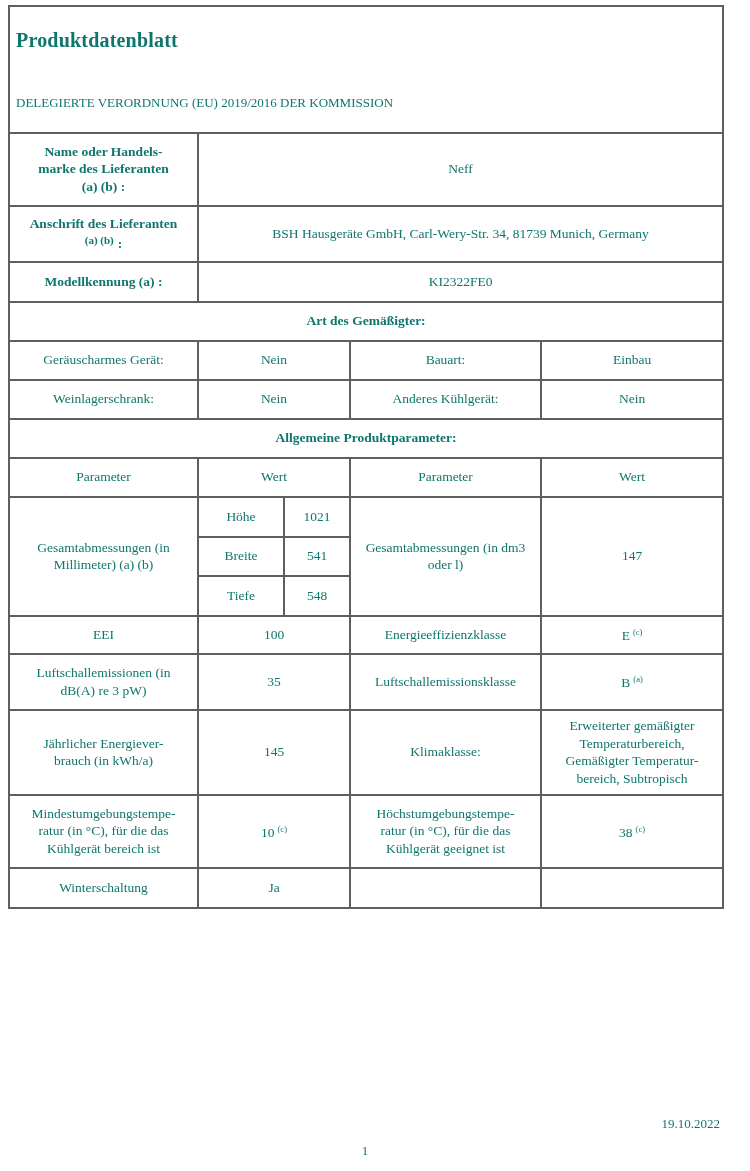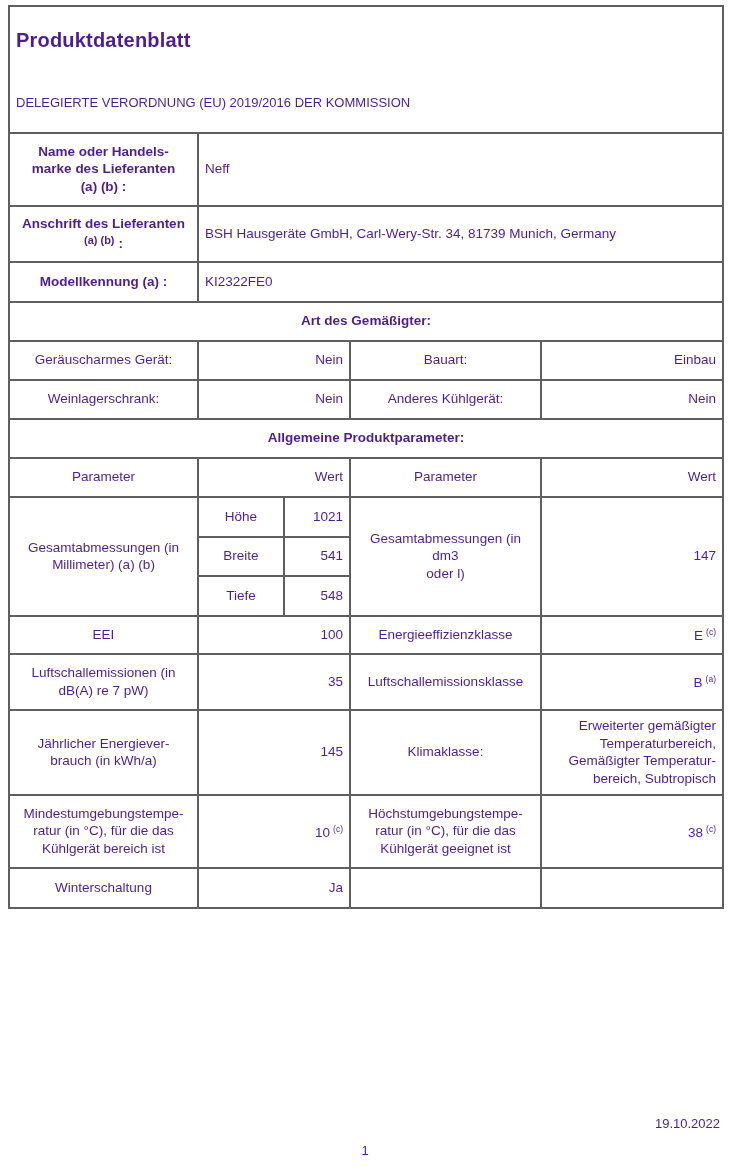--- a/index.html
+++ b/index.html
@@ -1,22 +1,22 @@
 <!DOCTYPE html>
 <html><head>
 <meta charset="utf-8">
 <style>
   html, body { margin: 0; padding: 0; background: #ffffff; }
   .page {
     position: relative;
     width: 750px;
     height: 1171px;
     background: #ffffff;
-    font-family: Liberation Sans, sans-serif;
-    color: #4c1d95;
+    font-family: Liberation Serif, serif;
+    color: #0f766e;
     overflow: hidden;
   }
   table.sheet {
     position: absolute;
     left: 8px;
     top: 5px;
     width: 714px;
     border-collapse: collapse;
     table-layout: fixed;
     font-size: 13.5px;
@@ -27,22 +27,22 @@
     vertical-align: middle;
     padding: 3px 6px;
     white-space: pre-line;
     overflow: hidden;
   }
   td.doc-head { vertical-align: top; padding: 13px 8px 0 6px; }
   .title { font-size: 20px; font-weight: bold; line-height: 25px; letter-spacing: 0.2px; }
   .subtitle { margin-top: 25px; font-size: 13px; line-height: 16px; }
   td.lbl { text-align: center; }
   td.bold, .bold { font-weight: bold; }
-  td.center { text-align: right; padding: 3px 4px; }
-  td.vleft { text-align: left; padding-left: 8px; }
+  td.center { text-align: center; padding: 3px 4px; }
+  td.vleft { text-align: center; padding-left: 8px; }
   .sup { font-size: 8.5px; vertical-align: 5px; margin-left: 3px; letter-spacing: 0; }
   .lblsup { font-size: 11px; vertical-align: 4px; font-weight: bold; }
   .lblsuffix { margin-left: 4px; font-weight: bold; }
   .footer-page {
     position: absolute;
     left: 8px;
     top: 1143px;
     width: 714px;
     text-align: center;
     font-size: 13px;
@@ -144,21 +144,21 @@
 
     <tr style="height:38px">
       <td class="lbl">EEI</td>
       <td colspan="2" class="center">100</td>
       <td class="lbl">Energieeffizienzklasse</td>
       <td class="center"><span>E</span><span class="sup">(c)</span></td>
     </tr>
 
     <tr style="height:56px">
       <td class="lbl">Luftschallemissionen (in
-dB(A) re 7 pW)</td>
+dB(A) re 3 pW)</td>
       <td colspan="2" class="center">35</td>
       <td class="lbl">Luftschallemissionsklasse</td>
       <td class="center"><span>B</span><span class="sup">(a)</span></td>
     </tr>
 
     <tr style="height:85px">
       <td class="lbl">Jährlicher Energiever-
 brauch (in kWh/a)</td>
       <td colspan="2" class="center">145</td>
       <td class="lbl">Klimaklasse:</td>

